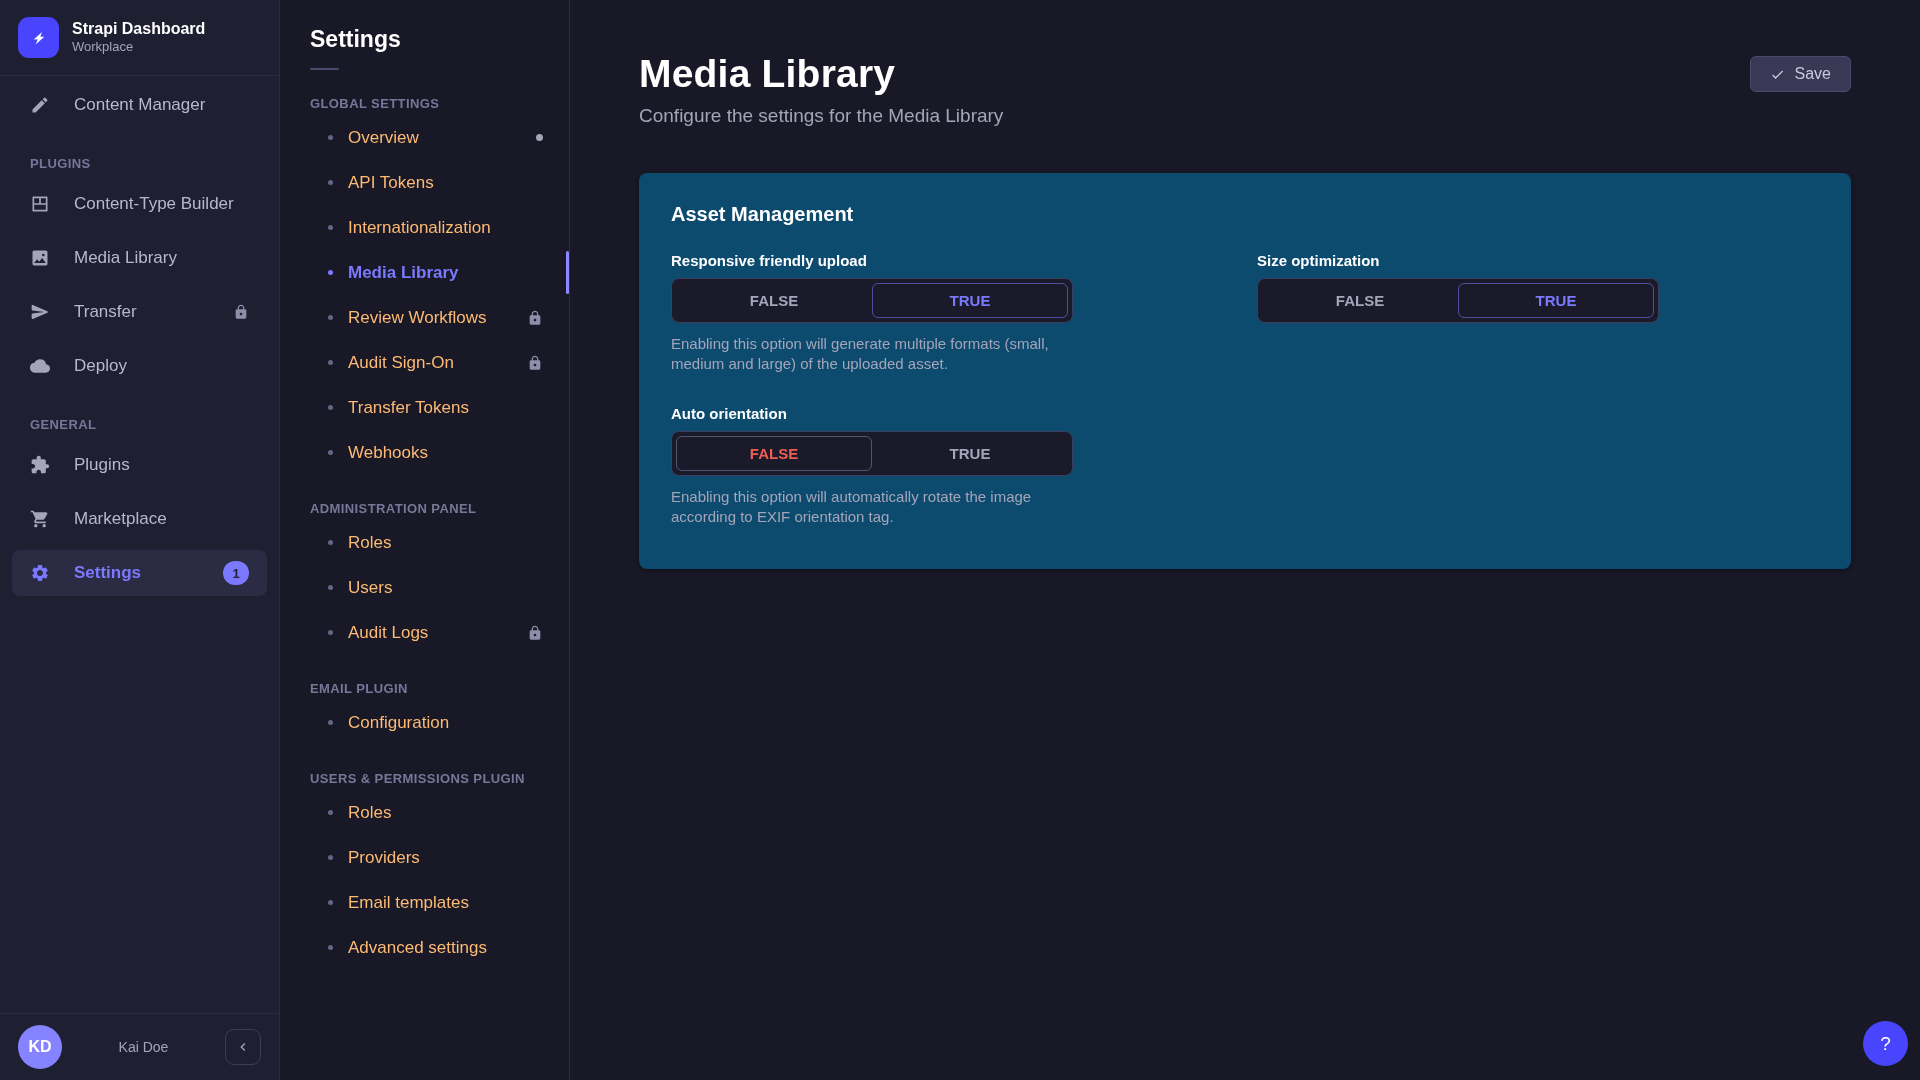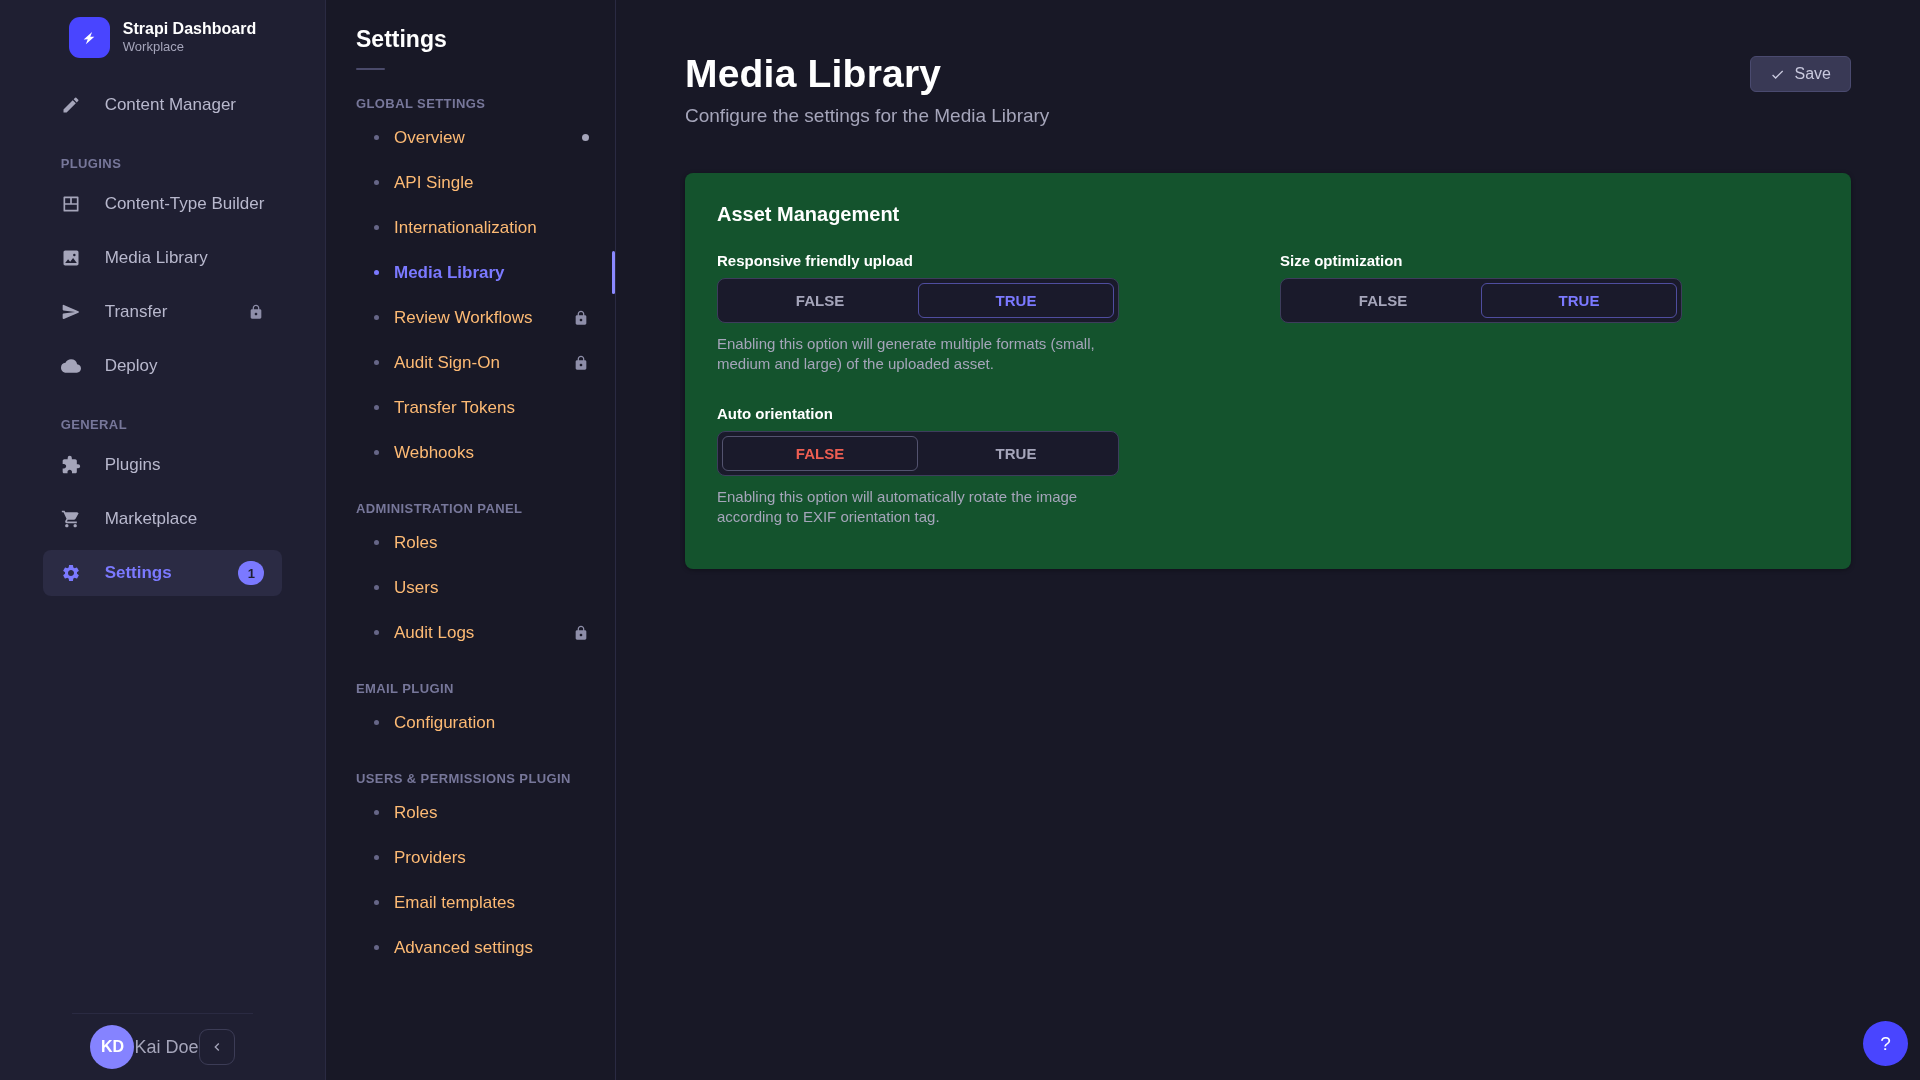--- a/index.html
+++ b/index.html
@@ -8,24 +8,24 @@
     display:flex;
     background:#181826;
     font-family:"Liberation Sans", sans-serif;
     color:#ffffff;
   }
   svg.icon { width:20px; height:20px; flex:0 0 auto; }
   svg.icon-sm { width:16px; height:16px; flex:0 0 auto; }
 
   
   .primary-sidebar {
-    width:326px; height:100%;
+    width:280px; height:100%;
     background:#1f1f32;
     border-right:1px solid #2a2a42;
-    display:flex; flex-direction:column;align-items:center;
+    display:flex; flex-direction:column;
   }
   .brand { display:flex; align-items:center; gap:13px; padding:17px 18px; }
   .brand-logo {
     width:41px; height:41px; border-radius:11px; background:#4945ff;
     display:grid; place-items:center;
   }
   .brand-logo svg { width:22px; height:22px; }
   .brand-title { font-size:16px; font-weight:bold; color:#fff; line-height:1.25; }
   .brand-sub { font-size:13px; color:#a5a5ba; line-height:1.25; }
   .sidebar-divider { border-top:1px solid #2a2a42; }
@@ -53,21 +53,21 @@
     margin-top:auto;
     border-top:1px solid #2a2a42;
     padding:11px 18px;
     display:flex; align-items:center;
   }
   .avatar {
     width:44px; height:44px; border-radius:50%;
     background:#8583ff; color:#fff; font-weight:bold; font-size:16px;
     display:grid; place-items:center;
   }
-  .user-name { flex:1; text-align:center; color:#a5a5ba; font-size:18px; }
+  .user-name { flex:1; text-align:center; color:#a5a5ba; font-size:14px; }
   .collapse-btn {
     width:36px; height:36px; border-radius:9px;
     border:1px solid #3c3c56; background:transparent;
     color:#a5a5ba; display:grid; place-items:center; cursor:pointer;
   }
 
   
   .secondary-nav {
     width:290px; height:100%;
     background:#181826;
@@ -118,21 +118,21 @@
     margin-top:4px;
     display:flex; align-items:center; gap:10px;
     background:#393955; border:1px solid #4a4a6f; border-radius:6px;
     padding:8px 19px; color:#c9c9de; font-size:16px; cursor:pointer;
     font-family:"Liberation Sans", sans-serif;
   }
   .save-btn svg { width:15px; height:15px; }
 
   .card {
     margin-top:46px;
-    background:#14532d; border-radius:8px;
+    background:#0c4a6e; border-radius:8px;
     box-shadow:0 1px 4px rgba(3,3,5,.35);
     padding:30px 32px 42px 32px;
   }
   .card-title { font-size:20px; font-weight:bold; color:#fff; }
   .fields-grid {
     margin-top:26px;
     display:grid; grid-template-columns:1fr 1fr; column-gap:24px; row-gap:30px;
   }
   .field { width:402px; }
   .field.col-2 { grid-column:2; grid-row:1; }
@@ -293,21 +293,21 @@
 
   <div class="sub-section-label">GLOBAL SETTINGS</div>
   <div class="sub-items">
     <div class="sub-item">
       <span class="bullet"></span>
       <span>Overview</span>
       <span class="notif-dot"></span>
     </div>
     <div class="sub-item">
       <span class="bullet"></span>
-      <span>API Single</span>
+      <span>API Tokens</span>
     </div>
     <div class="sub-item">
       <span class="bullet"></span>
       <span>Internationalization</span>
     </div>
     <div class="sub-item selected">
       <span class="bullet"></span>
       <span>Media Library</span>
     </div>
     <div class="sub-item">

